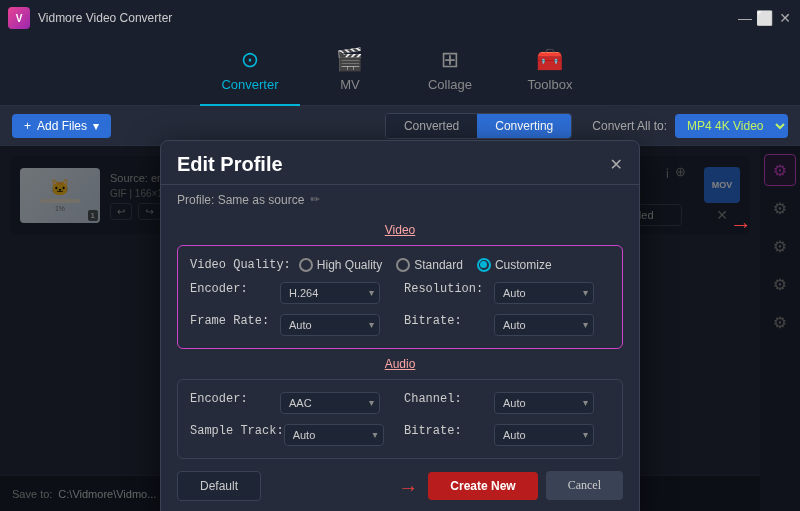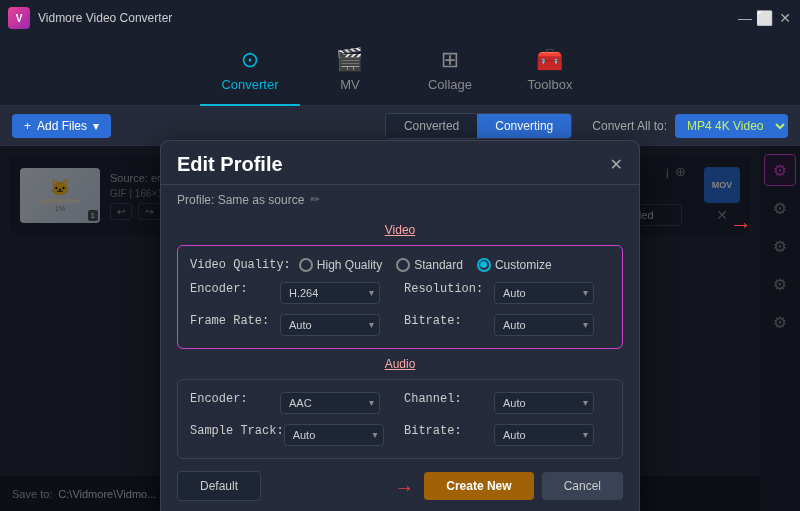--- a/index.html
+++ b/index.html
@@ -281,37 +281,38 @@
     .btn-default {
       background: #1e2535;
       color: #ccc;
       border: 1px solid #3a4255;
       border-radius: 4px;
       padding: 7px 22px;
       cursor: pointer;
       font-size: 12px;
     }
     .btn-create {
-      background: #a16207;
+      background: #b91c1c;
       color: #fff;
       border: none;
       border-radius: 4px;
       padding: 7px 22px;
       cursor: pointer;
       font-size: 12px;
       font-weight: 600;
     }
     .btn-cancel {
       background: #3a4255;
       color: #ccc;
       border: none;
       border-radius: 4px;
       padding: 7px 22px;
       cursor: pointer;
       font-size: 12px;
+      font-family: Liberation Serif, serif;
     }
 
     
     .arrow-indicator {
       color: #e84040;
       font-size: 20px;
       margin-right: 2px;
     }
 
     

